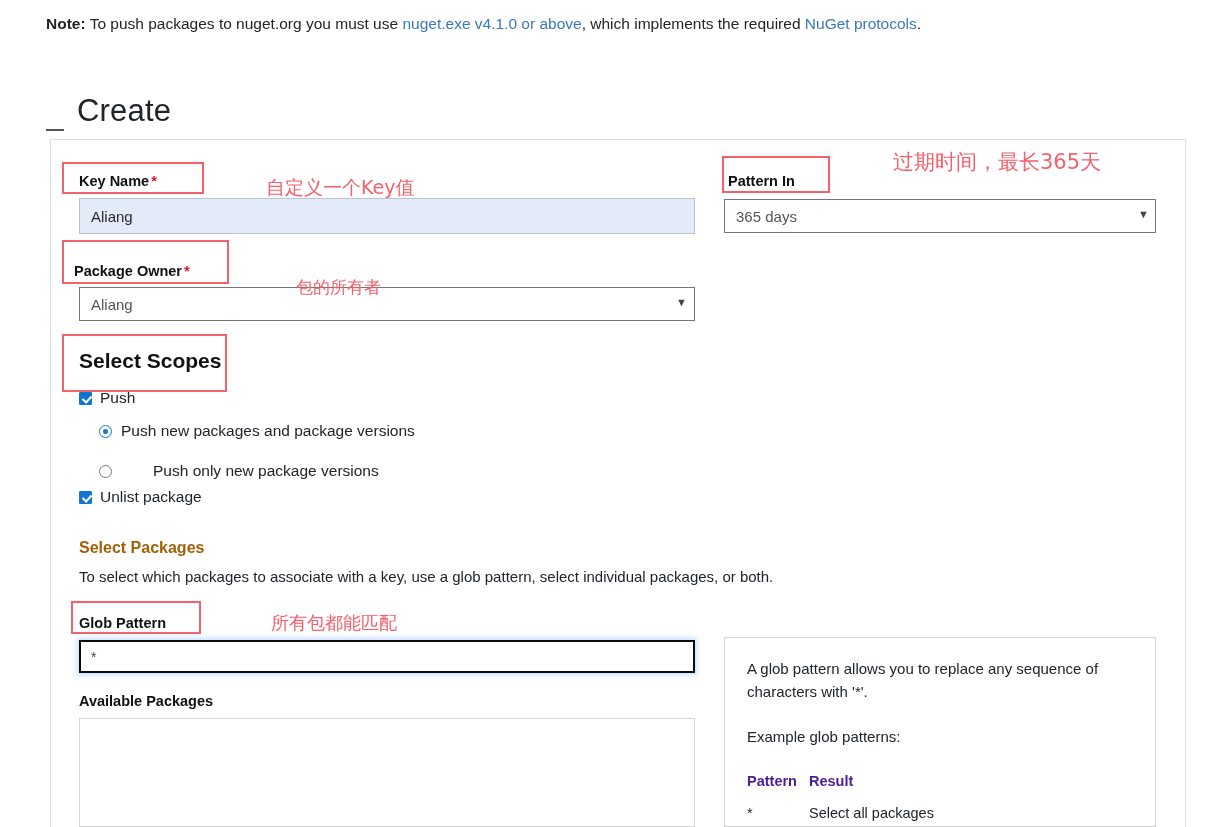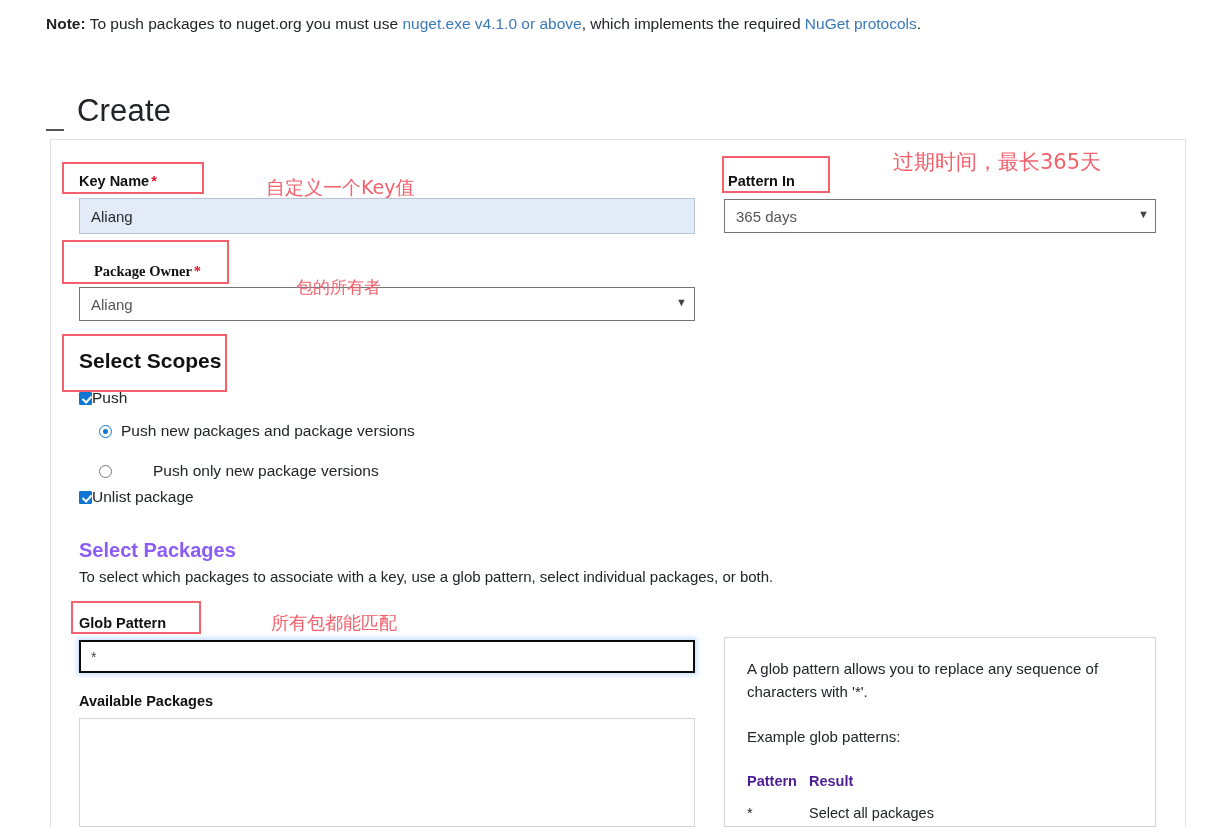--- a/index.html
+++ b/index.html
@@ -69,21 +69,21 @@
     width: 616px; height: 36px;
     background: #e3eaf8;
     border: 1px solid #b9c2cf;
     font-family: "Liberation Sans", sans-serif;
     font-size: 15px;
     color: #2b2b2b;
     padding: 0 11px;
     outline: none;
   }
 
-  .pkg-owner-label { left: 94px; top: 263px; font-family: Liberation Serif, serif; }
+  .pkg-owner-label { left: 74px; top: 263px; }
   .pkg-owner-select {
     position: absolute;
     left: 79px; top: 287px;
     width: 616px; height: 34px;
     border: 1px solid #767676;
     background: #fff;
     font-family: "Liberation Sans", sans-serif;
     font-size: 15px;
     color: #555;
     padding: 0 11px;
@@ -115,21 +115,21 @@
   .caret-expires { left: 1138px; top: 208px; }
 
   
   .scopes-title {
     position: absolute;
     left: 79px; top: 349px;
     font-size: 21px; font-weight: bold; color: #111;
   }
   .chk-row {
     position: absolute;
-    display: flex; align-items: center; 
+    display: flex; align-items: center; gap: 8px;
     font-size: 15.5px; color: #212529;
   }
   .chk-push   { left: 79px; top: 389px; }
   .chk-unlist { left: 79px; top: 488px; }
   .radio-row {
     position: absolute;
     display: flex; align-items: center; gap: 9px;
     font-size: 15.5px; color: #212529;
   }
   .rad-1 { left: 99px; top: 422px; }
@@ -167,21 +167,21 @@
     left: 3px; top: 3px;
     width: 5px; height: 5px;
     border-radius: 50%;
     background: #1176d1;
   }
 
   
   .packages-title {
     position: absolute;
     left: 79px; top: 539px;
-    font-size: 20px; font-weight: bold; color: #8b5cf6;
+    font-size: 16px; font-weight: bold; color: #a16207;
   }
   .packages-desc {
     position: absolute;
     left: 79px; top: 568px;
     font-size: 15px; color: #212529;
     white-space: nowrap;
   }
   .glob-label { left: 79px; top: 615px; }
   .glob-input {
     position: absolute;

